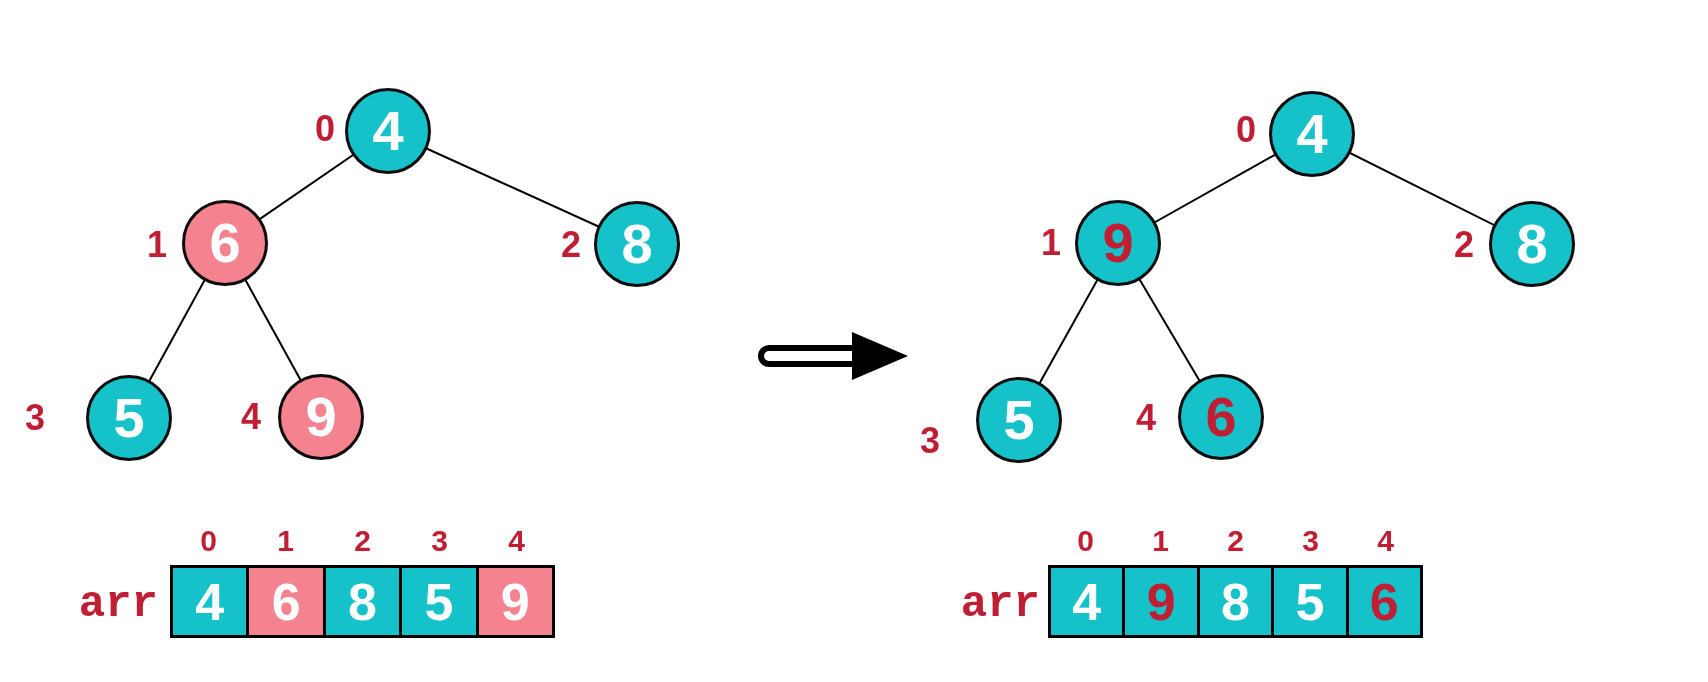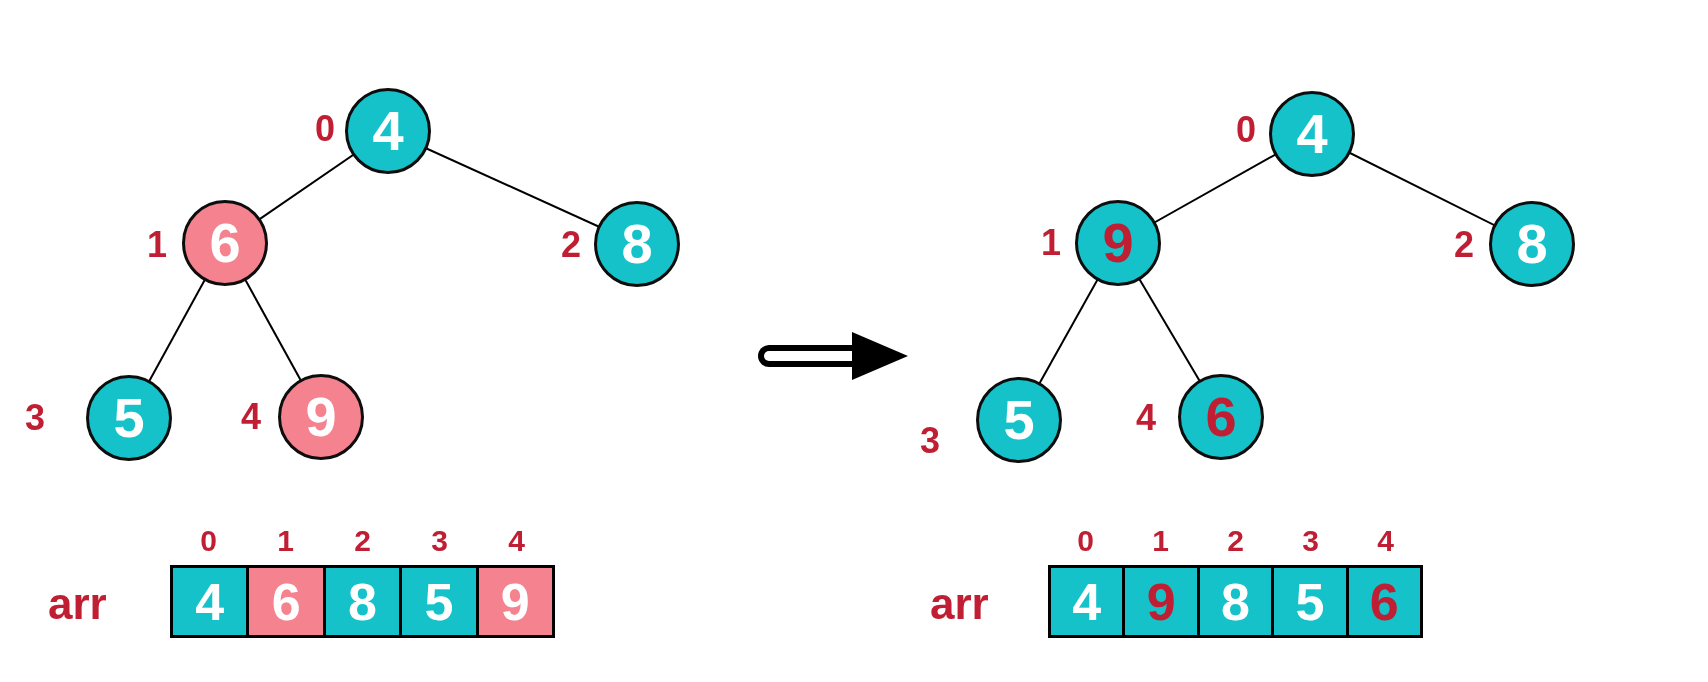--- a/index.html
+++ b/index.html
@@ -26,23 +26,24 @@
   .txt-white{color:#ffffff;}
   .txt-red{color:#c01e33;}
   .idx{
     position:absolute;
     width:44px;text-align:center;
     font-weight:bold;font-size:36px;line-height:40px;
     color:#c01e33;
   }
   .arr-label{
     position:absolute;
-    width:110px;text-align:left;
+    width:110px;text-align:right;
     font-weight:bold;font-size:44px;line-height:48px;
     color:#c01e33;
+    font-family:Liberation Mono, monospace;
   }
   .array{
     position:absolute;
     display:flex;
     border:3px solid #000000;
     box-sizing:border-box;
     height:73px;
   }
   .cell{
     flex:1;

